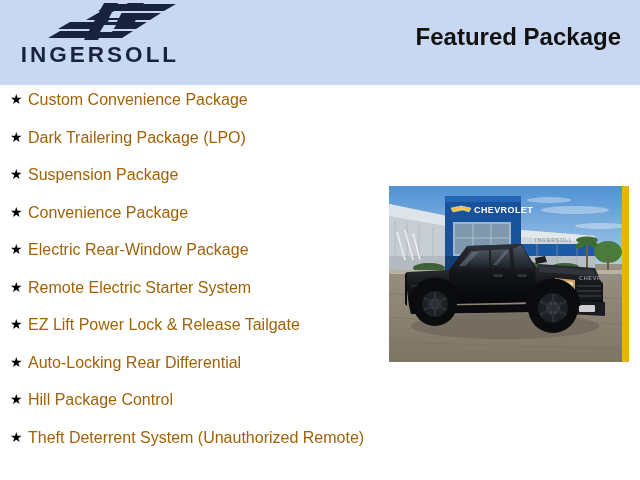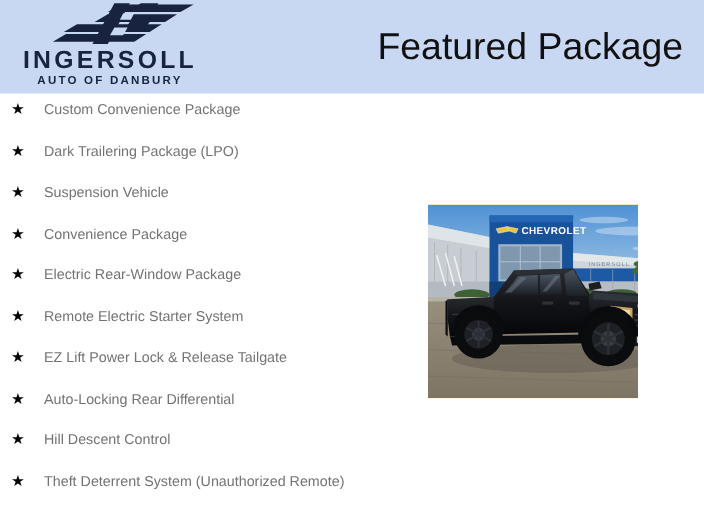--- a/index.html
+++ b/index.html
@@ -62,22 +62,22 @@
     font-weight: 700;
     letter-spacing: 2.0px;
     color: #17233f;
     line-height: 1;
   }
 
   #header-title {
     position: absolute;
     right: 19px;
     top: 23px;
-    font-size: 34px;
-    font-weight: 400;
+    font-size: 24px;
+    font-weight: 700;
     color: #111111;
     letter-spacing: 0px;
     line-height: 1.2;
   }
 
   
   #feature-list {
     position: absolute;
     left: 0px;
     top: 88px;
@@ -96,35 +96,34 @@
     flex: 0 0 auto;
     width: 18px;
     margin-left: 10px;
     font-size: 14px;
     line-height: 23.5px;
     color: #000000;
     text-align: left;
   }
   .feature-label {
     flex: 1 1 auto;
-    font-size: 13px;
+    font-size: 16px;
     line-height: 23.5px;
-    color: #737373;
-    margin-left: 12px;
+    color: #a16207;
   }
 
   
   #vehicle-photo {
     position: absolute;
     left: 389px;
     top: 186px;
-    width: 191px;
+    width: 240px;
     height: 176px;
     overflow: hidden;
-    background: #fde047;
+    background: #eab308;
   }
   #vehicle-photo svg { display: block; }
 </style>
 </head>
 <body>
 
 <div id="header-band">
 
   <div id="brand-logo">
 
@@ -142,38 +141,37 @@
           <path d="M72 15 L90 15 L86 21 L68 21 Z"></path>
         </g>
         <g fill="#c8d7f2">
           <path d="M64 10 L74 10 L71 16 L61 16 Z"></path>
           <path d="M56 23 L68 23 L64 30 L52 30 Z"></path>
         </g>
       </svg>
     </span>
 
     <div id="brand-wordmark">INGERSOLL</div>
-    <div id="brand-subwordmark">AUTO OF DANBURY</div>
   </div>
 
   <div id="header-title">Featured Package</div>
 </div>
 
 <ul id="feature-list">
   <li class="feature-item">
     <span class="feature-bullet">★</span>
     <span class="feature-label">Custom Convenience Package</span>
   </li>
   <li class="feature-item">
     <span class="feature-bullet">★</span>
     <span class="feature-label">Dark Trailering Package (LPO)</span>
   </li>
   <li class="feature-item">
     <span class="feature-bullet">★</span>
-    <span class="feature-label">Suspension Vehicle</span>
+    <span class="feature-label">Suspension Package</span>
   </li>
   <li class="feature-item">
     <span class="feature-bullet">★</span>
     <span class="feature-label">Convenience Package</span>
   </li>
   <li class="feature-item">
     <span class="feature-bullet">★</span>
     <span class="feature-label">Electric Rear-Window Package</span>
   </li>
   <li class="feature-item">
@@ -183,21 +181,21 @@
   <li class="feature-item">
     <span class="feature-bullet">★</span>
     <span class="feature-label">EZ Lift Power Lock &amp; Release Tailgate</span>
   </li>
   <li class="feature-item">
     <span class="feature-bullet">★</span>
     <span class="feature-label">Auto-Locking Rear Differential</span>
   </li>
   <li class="feature-item">
     <span class="feature-bullet">★</span>
-    <span class="feature-label">Hill Descent Control</span>
+    <span class="feature-label">Hill Package Control</span>
   </li>
   <li class="feature-item">
     <span class="feature-bullet">★</span>
     <span class="feature-label">Theft Deterrent System (Unauthorized Remote)</span>
   </li>
 </ul>
 
 <div id="vehicle-photo">
   <svg width="233" height="176" viewBox="0 0 233 176" xmlns="http://www.w3.org/2000/svg">
     <defs>

